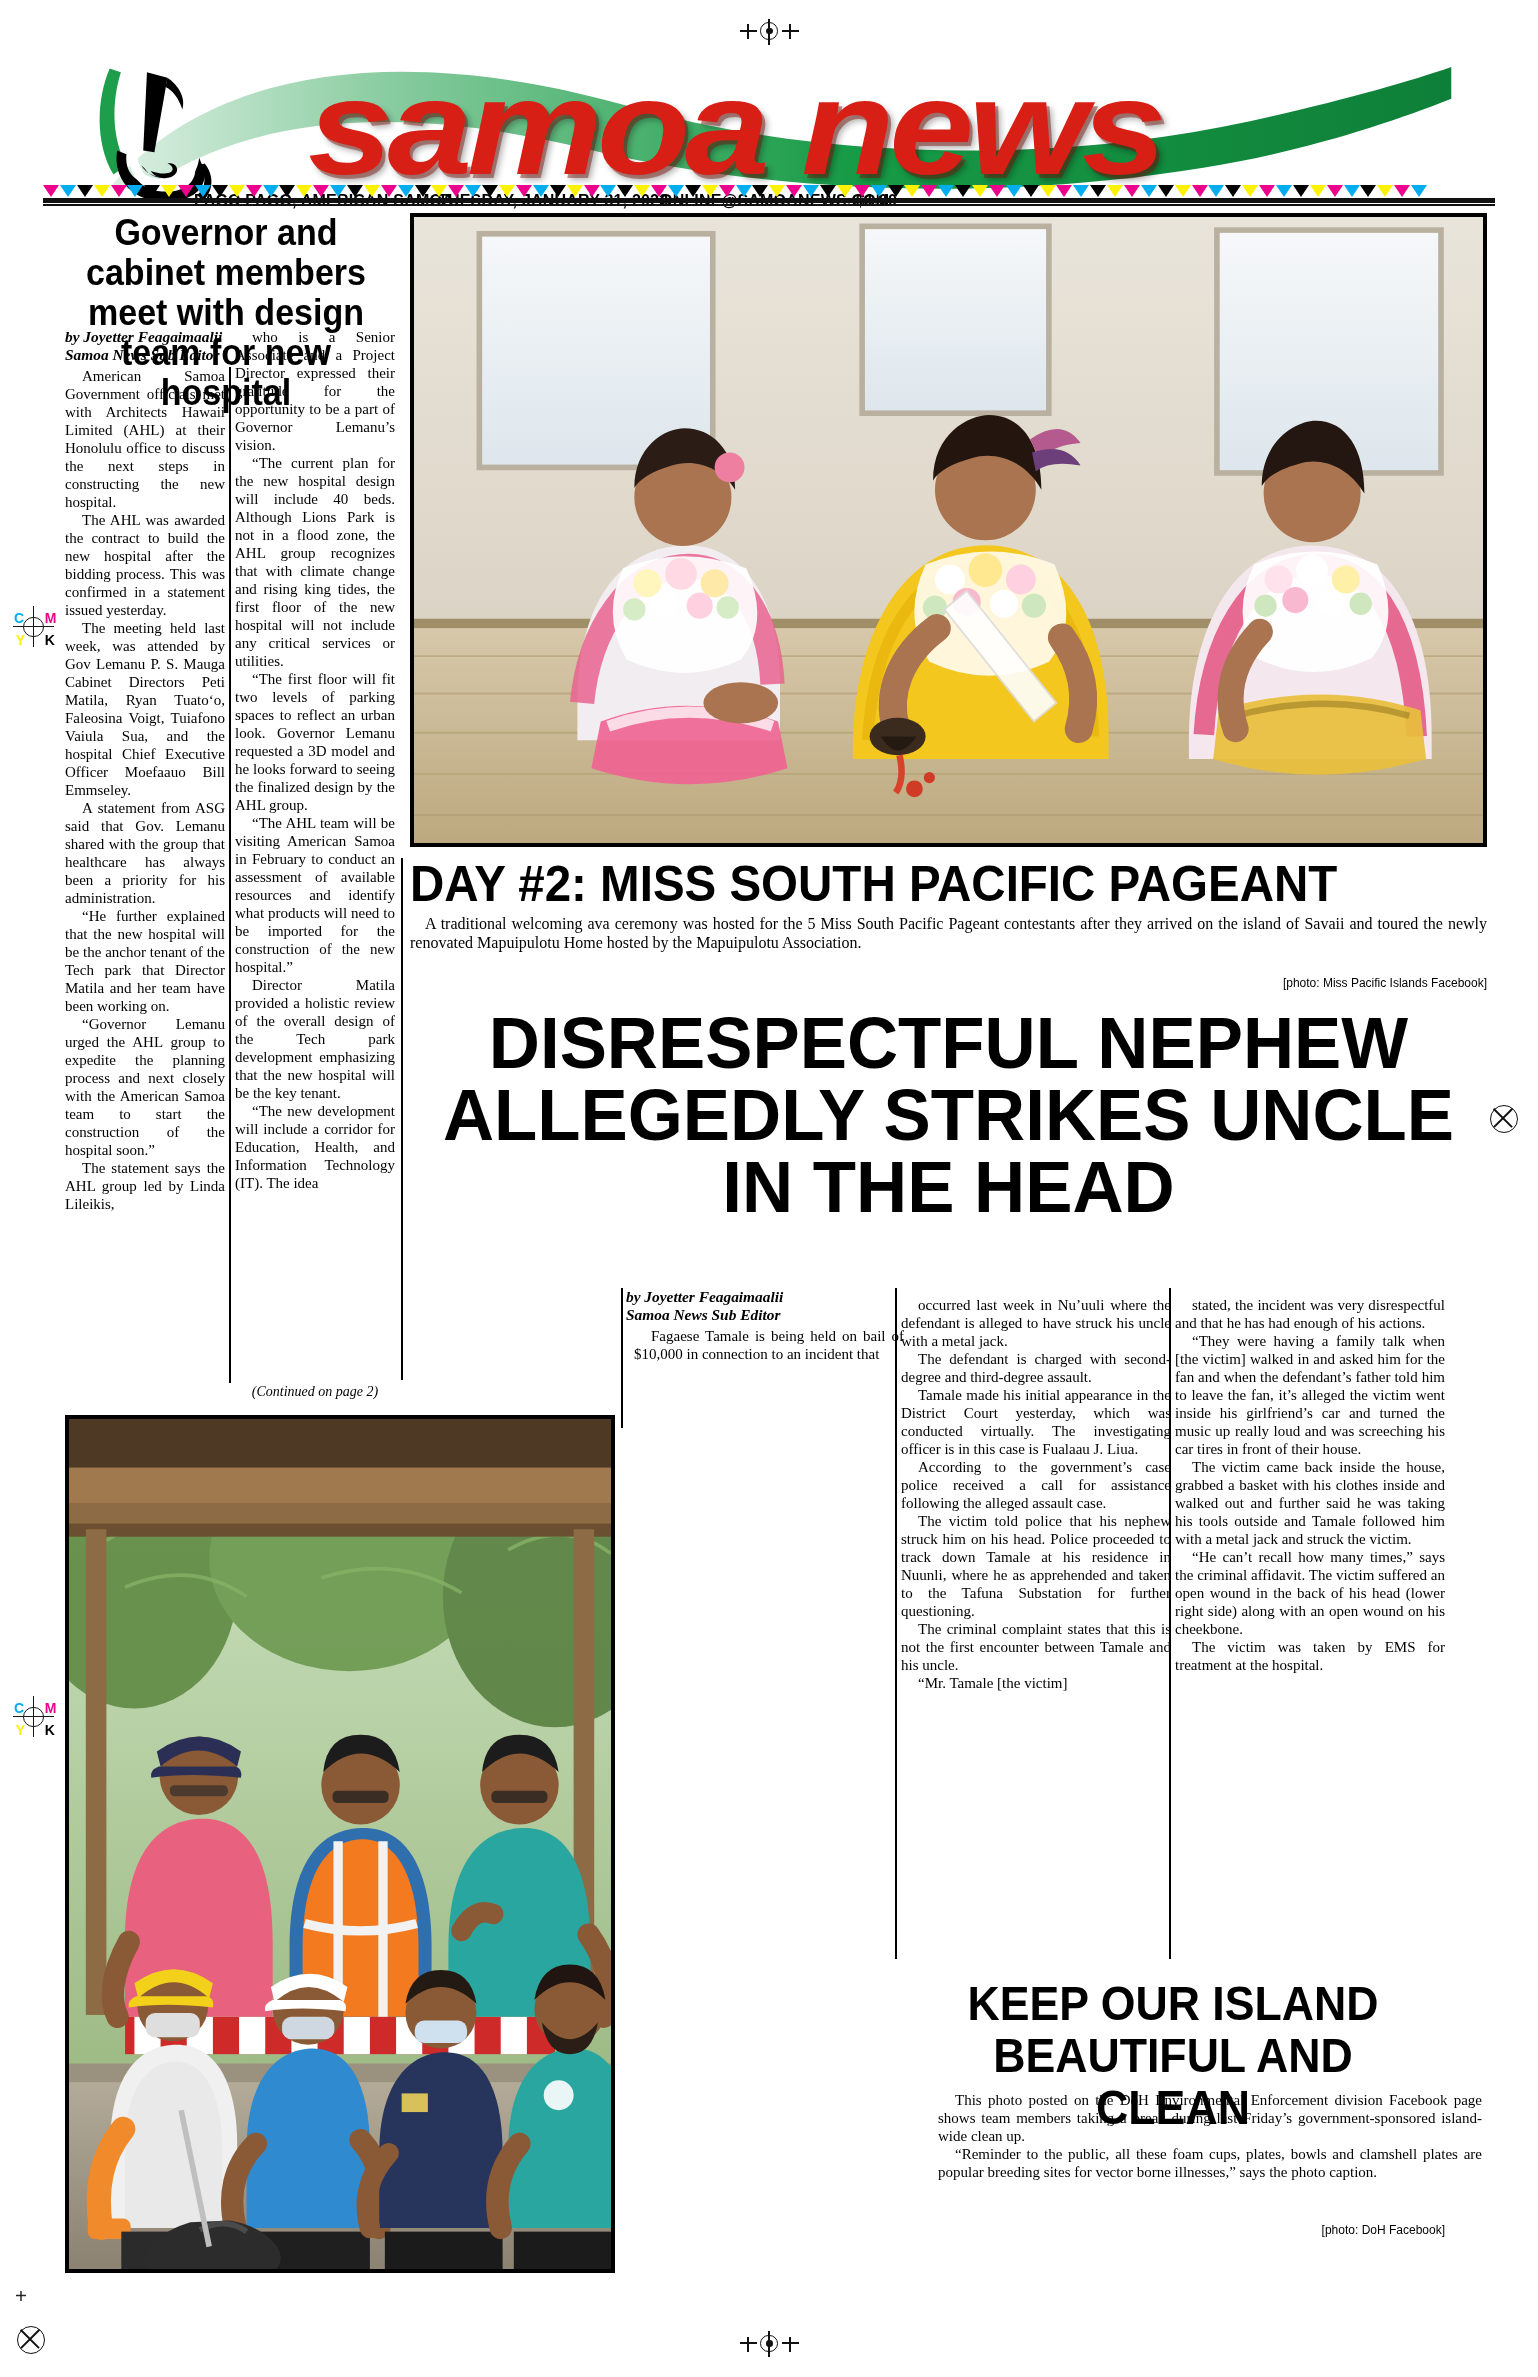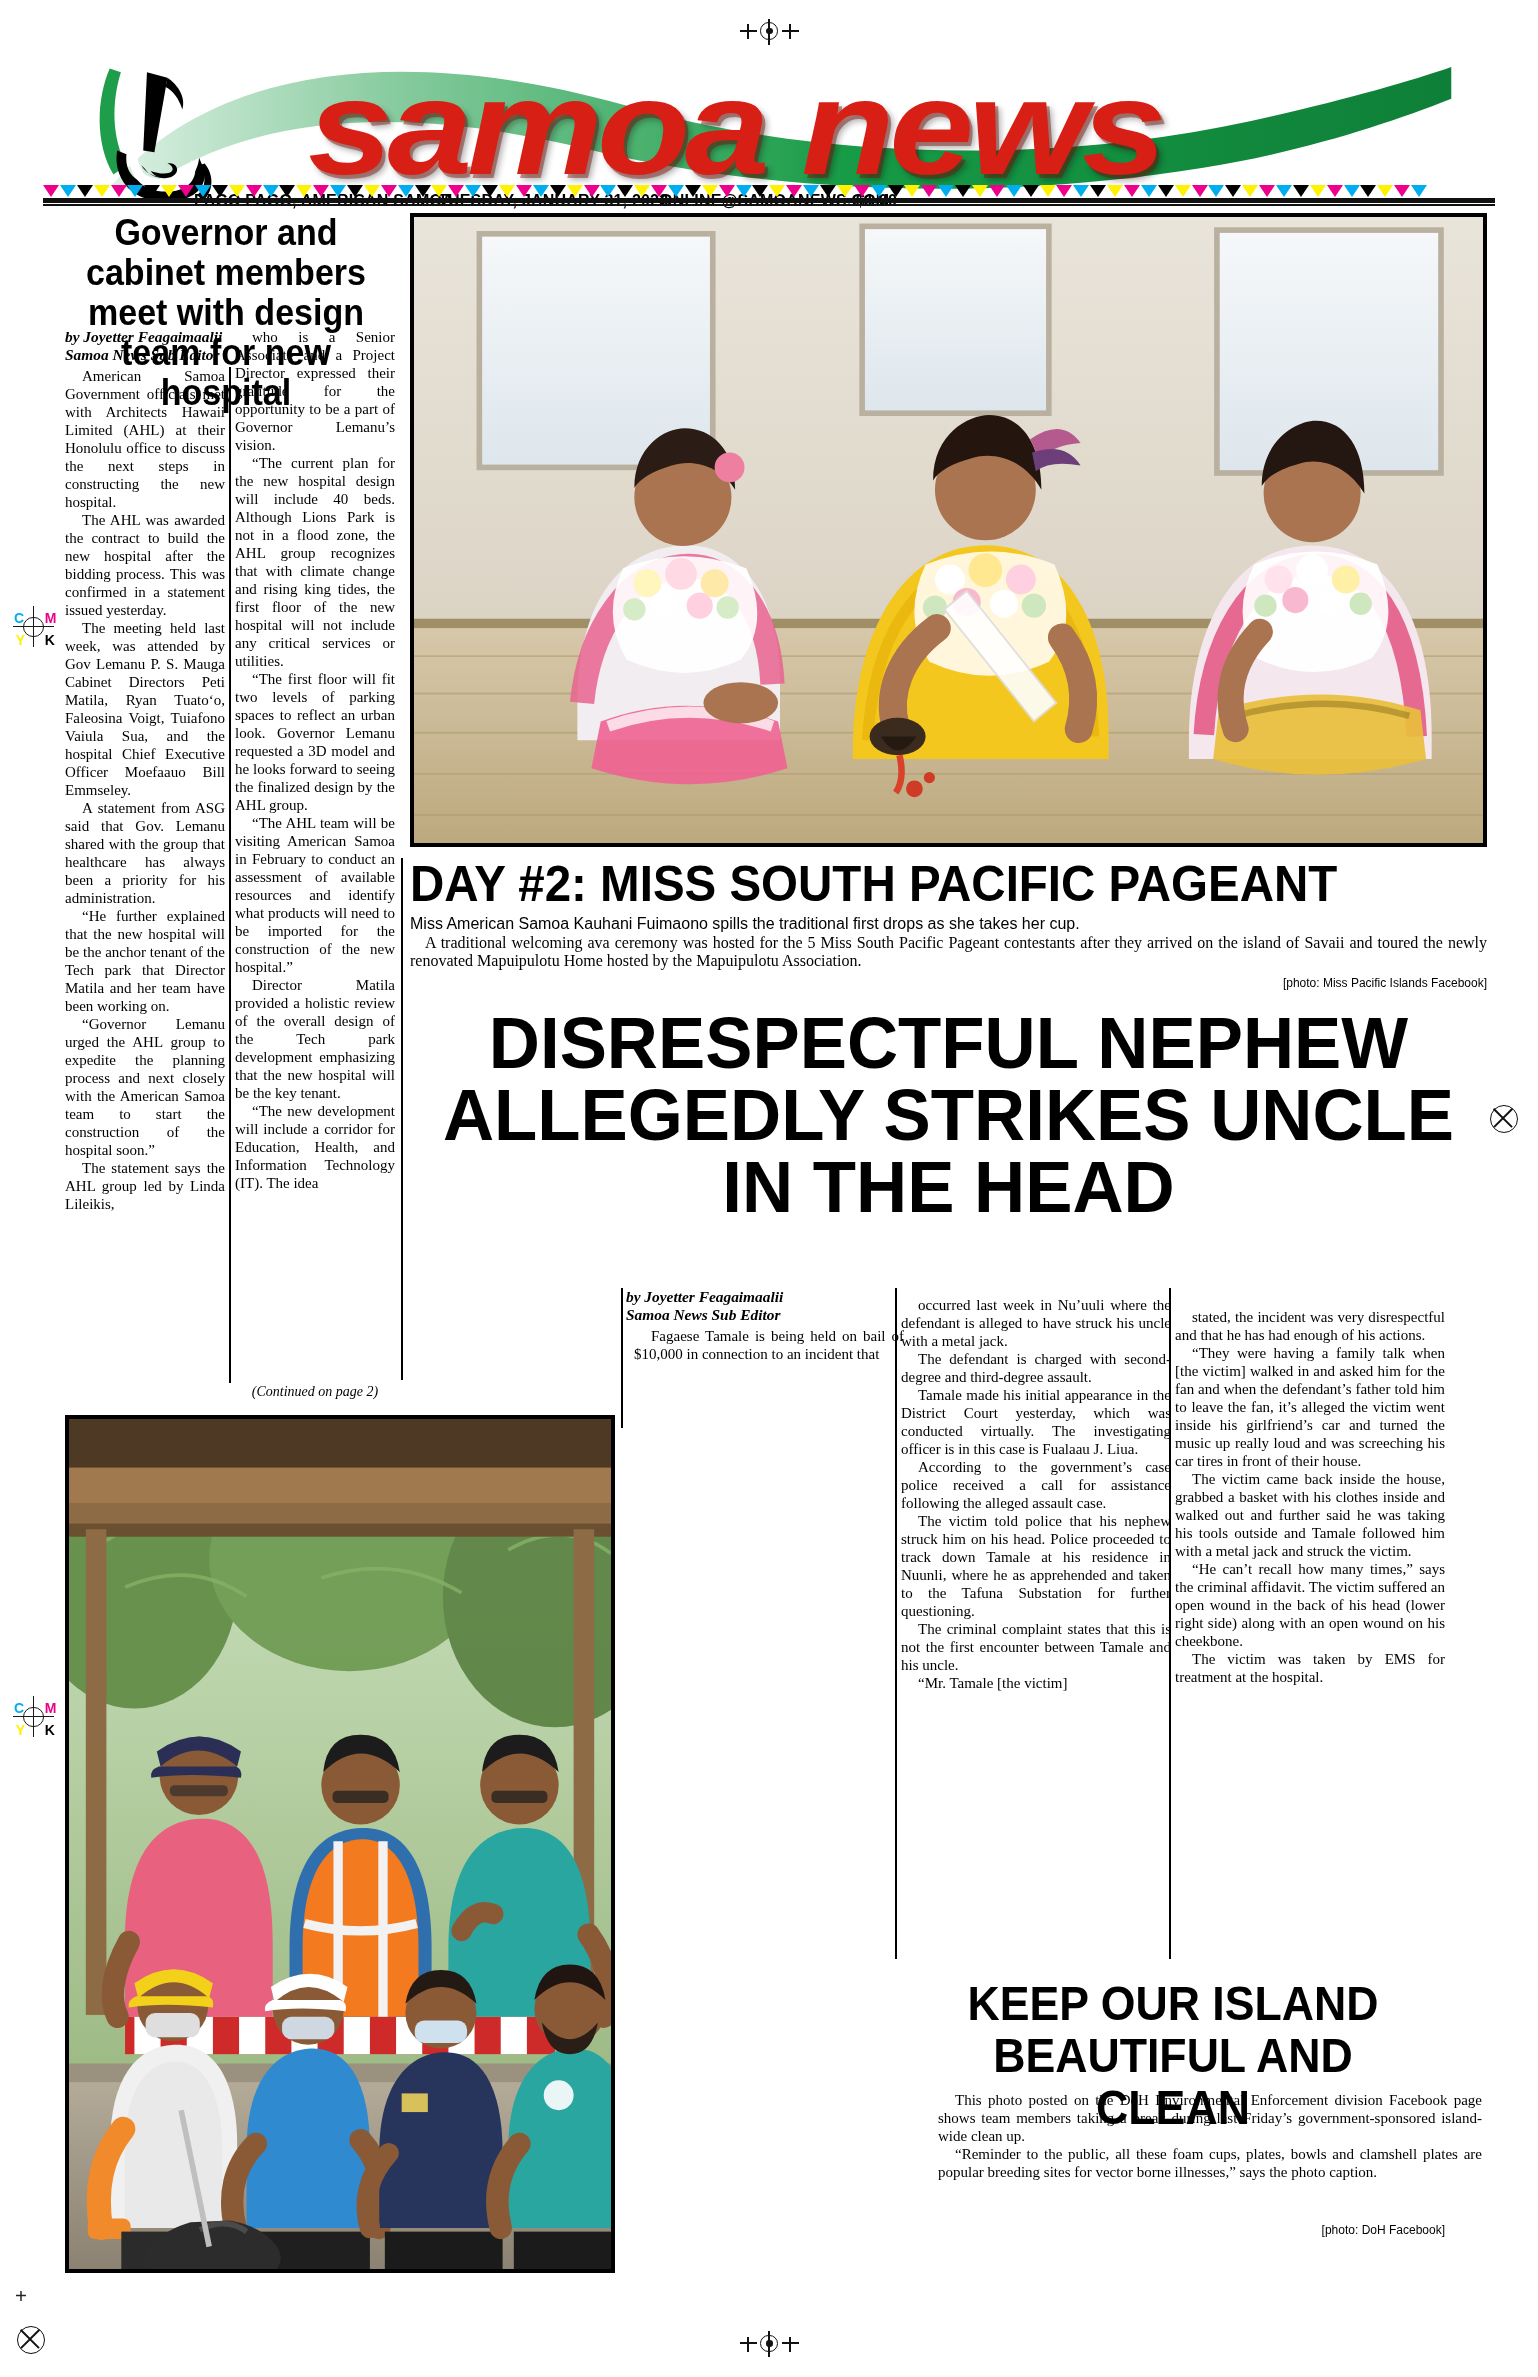--- a/index.html
+++ b/index.html
@@ -84,21 +84,21 @@
   #day2-hed{position:absolute;left:410px;top:858px;width:1077px;font-size:50px;line-height:52px;text-align:left;transform:scaleX(.95);transform-origin:left top;}
   #day2-capt{position:absolute;left:410px;top:915px;width:1077px;}
   #day2-credit{position:absolute;left:410px;top:976px;width:1077px;}
 
   
   #a2-hed{position:absolute;left:410px;top:1007px;width:1077px;font-size:73px;line-height:72px;text-align:center;transform:scaleX(.97);transform-origin:center top;}
 
   #a2-byline{position:absolute;left:626px;top:1288px;width:270px;}
   #a2-c1{position:absolute;left:626px;top:1327px;width:270px;height:112px;margin-left:8px;}
   #a2-c2{position:absolute;left:901px;top:1296px;width:270px;height:671px;}
-  #a2-c3{position:absolute;left:1175px;top:1296px;width:270px;height:671px;margin-top:12px;}
+  #a2-c3{position:absolute;left:1175px;top:1296px;width:270px;height:671px;}
 
   
   #photo2{position:absolute;left:65px;top:1415px;width:550px;height:858px;border:4.7px solid #000;box-sizing:border-box;overflow:hidden;background:#cfd8c5;}
 
   
   #keep-hed{position:absolute;left:901px;top:1978px;width:544px;font-size:48px;line-height:52px;text-align:center;transform:scaleX(.93);transform-origin:center top;}
   #keep-capt{position:absolute;left:938px;top:2091px;width:544px;}
   #keep-credit{position:absolute;left:901px;top:2223px;width:544px;}
 
   
@@ -406,21 +406,20 @@
         </g>
         <path d="M862,528 q110,-34 216,0 l6,52 q-118,34 -228,0Z" fill="#e8bf3c" opacity=".92"></path>
         <path d="M880,534 q96,-26 186,0" fill="none" stroke="#8a6f1a" stroke-width="7" opacity=".5"></path>
         <path d="M906,444 C876,476 868,512 880,548" fill="none" stroke="#a9744f" stroke-width="28" stroke-linecap="round"></path>
       </g>
     </svg>
   </div>
 
   <div class="hed" id="day2-hed">DAY #2: MISS SOUTH PACIFIC PAGEANT</div>
   <div class="capt-sans" id="day2-capt">
-    <p>Miss American Samoa Kauhani Fuimaono spills the traditional first drops as she takes her cup.</p>
     <p style="text-indent:15px;font-family:Liberation Serif, serif;">A traditional welcoming ava ceremony was hosted for the 5 Miss South Pacific Pageant contestants after they arrived on the island of Savaii and toured the newly renovated Mapuipulotu Home hosted by the Mapuipulotu Association.</p>
   </div>
   <div class="credit" id="day2-credit">[photo: Miss Pacific Islands Facebook]</div>
 
   <div class="hed" id="a2-hed">DISRESPECTFUL NEPHEW ALLEGEDLY STRIKES UNCLE IN THE HEAD</div>
 
   <div class="byline" id="a2-byline">
     <div>by Joyetter Feagaimaalii</div>
     <div>Samoa News Sub Editor</div>
   </div>

